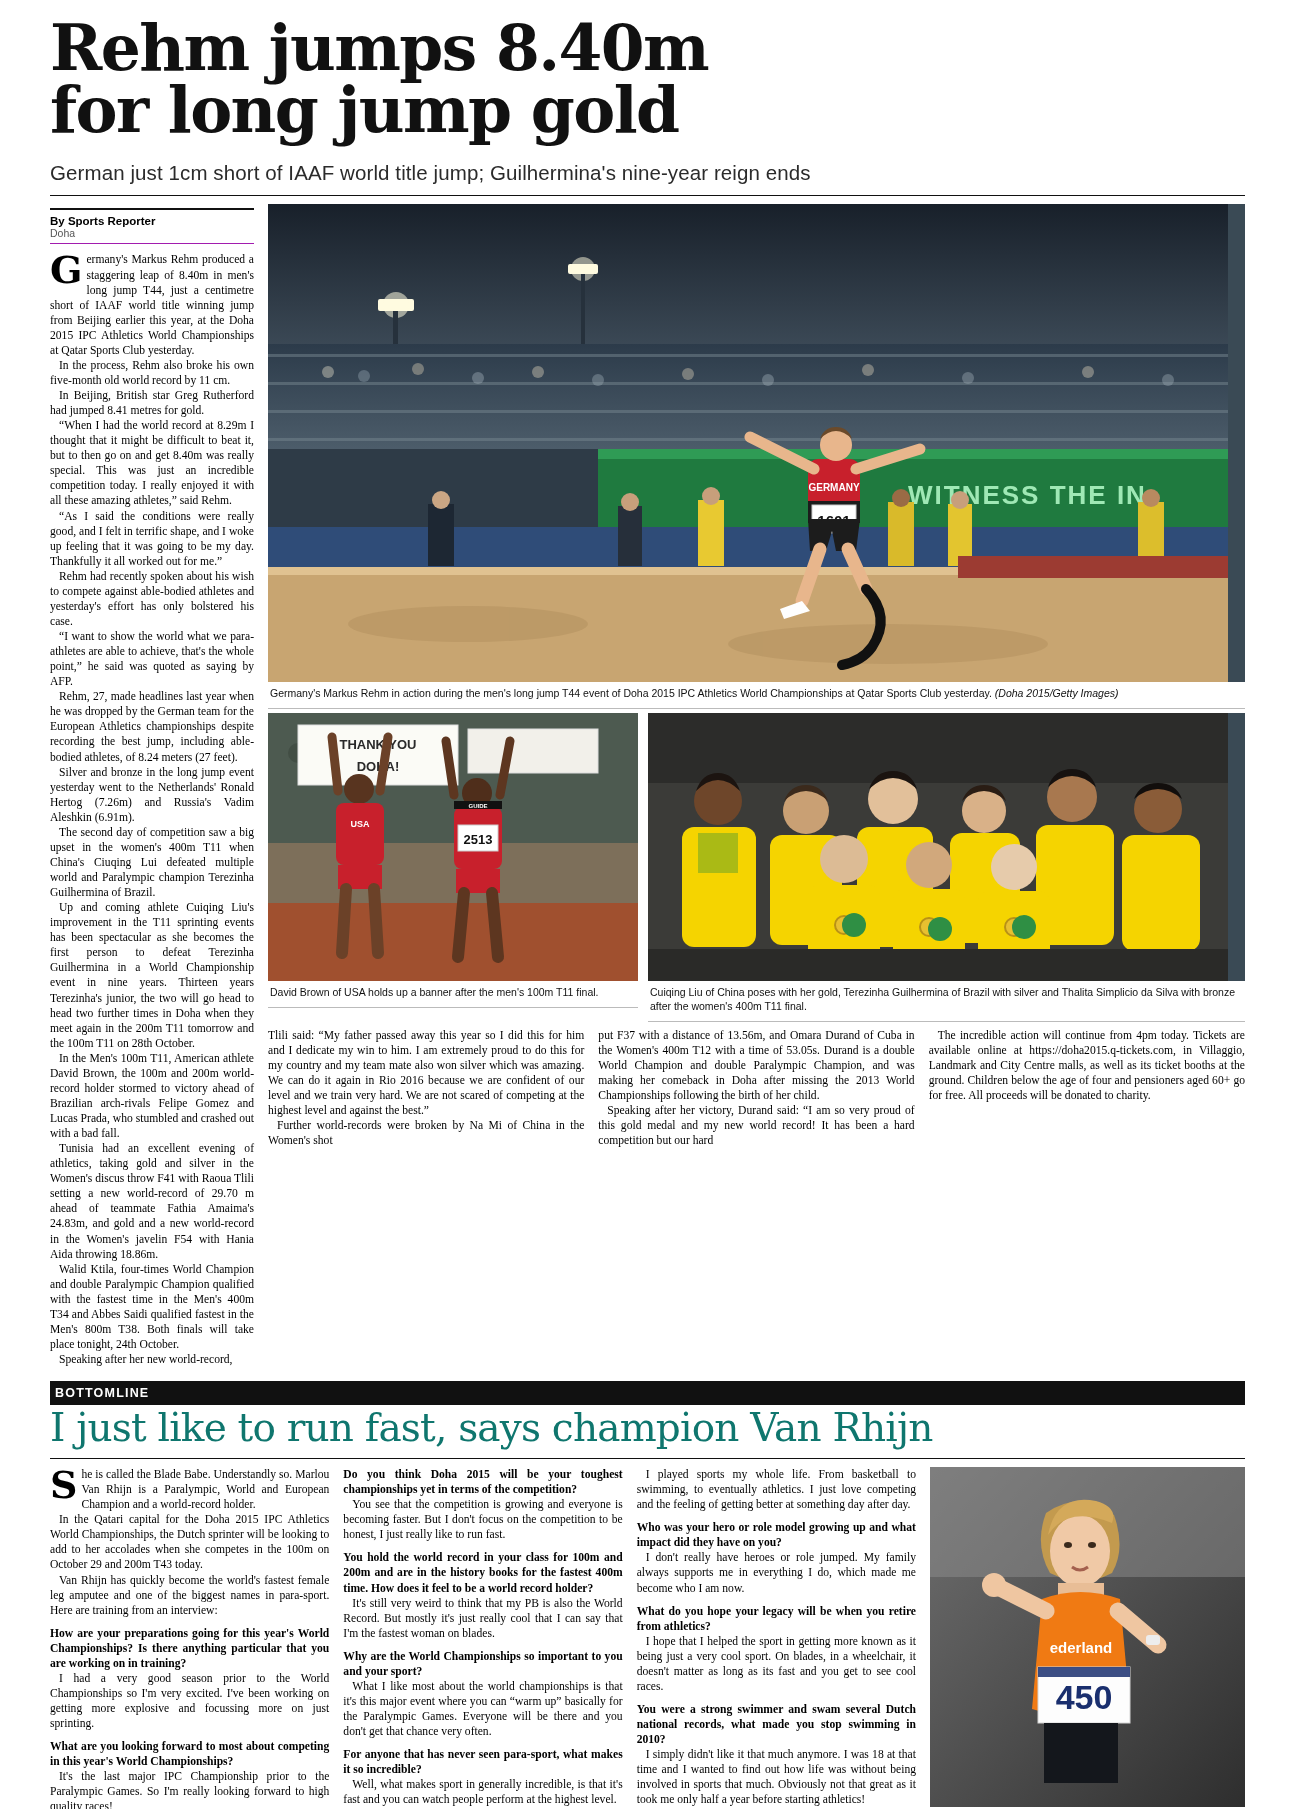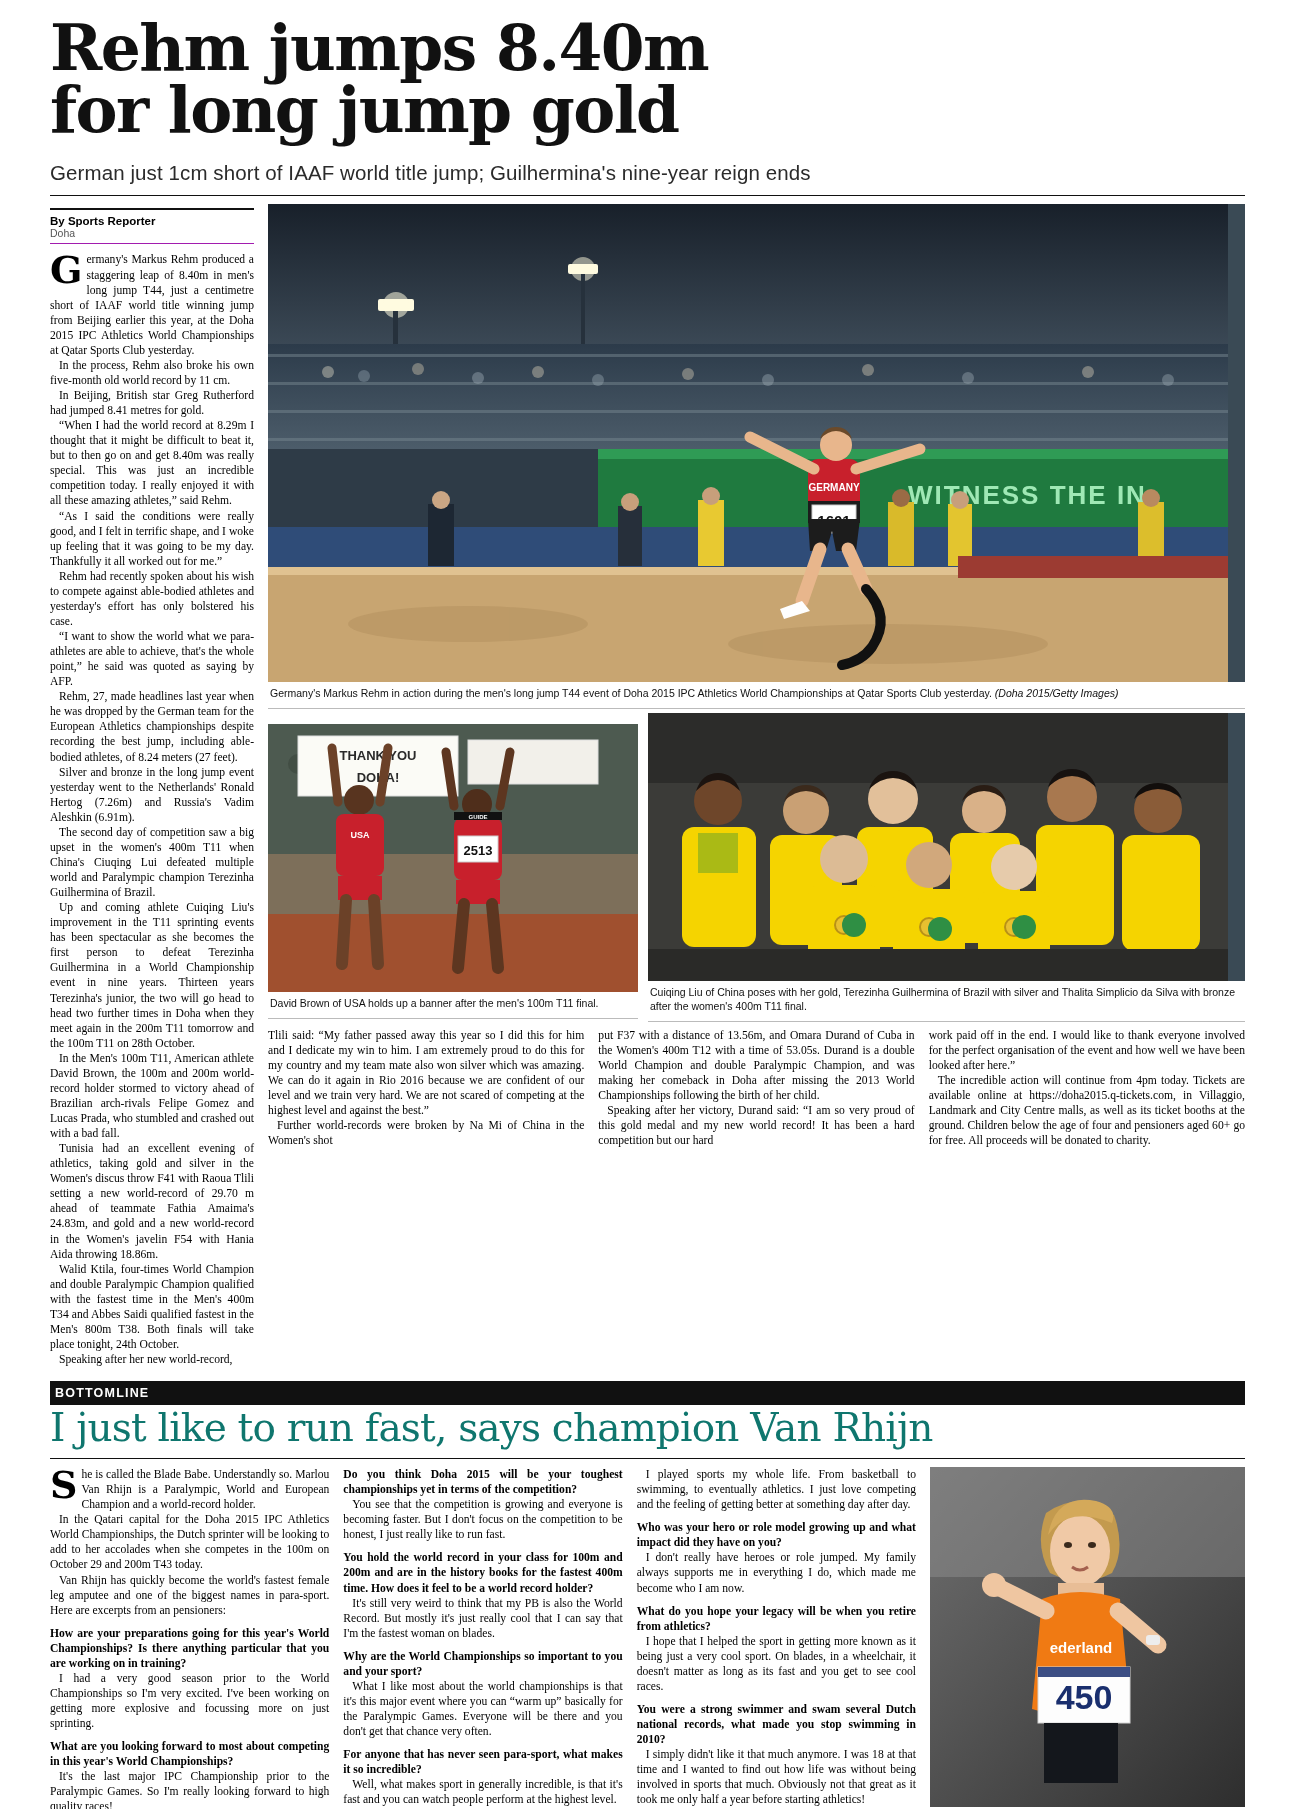--- a/index.html
+++ b/index.html
@@ -326,21 +326,21 @@
             <path d="M-6 182 l-22 8 l4 10 l26 -8z" fill="#fefefe"></path>
           </g>
         </svg>
       </div>
       <div class="caption">
         <span>Germany's Markus Rehm in action during the men's long jump T44 event of Doha 2015 IPC Athletics World Championships at Qatar Sports Club yesterday.</span>
         <span class="ital">(Doha 2015/Getty Images)</span>
       </div>
 
       <div class="photo-row">
-        <div style="flex:0 0 370px;margin-top:11px;">
+        <div style="flex:0 0 370px;">
           <div class="photo" style="height:268px;">
             <svg width="370" height="268" viewBox="0 0 370 268" preserveAspectRatio="none">
               <rect x="0" y="0" width="370" height="130" fill="#4d5a50"></rect>
               <rect x="0" y="130" width="370" height="60" fill="#7d6f5a"></rect>
               <rect x="0" y="190" width="370" height="78" fill="#a0502f"></rect>
               <g opacity="0.35" fill="#2e3830">
                 <circle cx="30" cy="40" r="10"></circle>
                   <circle cx="80" cy="34" r="10"></circle>
                   <circle cx="130" cy="44" r="10"></circle>
                 <circle cx="250" cy="38" r="10"></circle>
@@ -453,39 +453,38 @@
       <div class="cols3">
         <div class="body-text">
           <p class="first">Tlili said: “My father passed away this year so I did this for him and I dedicate my win to him. I am extremely proud to do this for my country and my team mate also won silver which was amazing. We can do it again in Rio 2016 because we are confident of our level and we train very hard. We are not scared of competing at the highest level and against the best.”</p>
           <p>Further world-records were broken by Na Mi of China in the Women's shot</p>
         </div>
         <div class="body-text">
           <p class="first">put F37 with a distance of 13.56m, and Omara Durand of Cuba in the Women's 400m T12 with a time of 53.05s. Durand is a double World Champion and double Paralympic Champion, and was making her comeback in Doha after missing the 2013 World Championships following the birth of her child.</p>
           <p>Speaking after her victory, Durand said: “I am so very proud of this gold medal and my new world record! It has been a hard competition but our hard</p>
         </div>
         <div class="body-text">
-          <p class="first">work paid off in the end. I would like to thank everyone involved for the perfect organisation of the event and how well we have been looked after here.”</p>
           <p>The incredible action will continue from 4pm today. Tickets are available online at https://doha2015.q-tickets.com, in Villaggio, Landmark and City Centre malls, as well as its ticket booths at the ground. Children below the age of four and pensioners aged 60+ go for free. All proceeds will be donated to charity.</p>
         </div>
       </div>
 
     </div>
   </div>
 
   <div class="bottomline-bar">BOTTOMLINE</div>
   <div class="bl-headline">I just like to run fast, says champion Van Rhijn</div>
   <div class="bl-rule"></div>
 
   <div class="bl-grid">
 
     <div class="bl-col">
       <div class="body-text">
         <p class="first dropcap">She is called the Blade Babe. Understandly so. Marlou Van Rhijn is a Paralympic, World and European Champion and a world-record holder.</p>
         <p>In the Qatari capital for the Doha 2015 IPC Athletics World Championships, the Dutch sprinter will be looking to add to her accolades when she competes in the 100m on October 29 and 200m T43 today.</p>
-        <p>Van Rhijn has quickly become the world's fastest female leg amputee and one of the biggest names in para-sport. Here are excerpts from an pensioners:</p>
+        <p>Van Rhijn has quickly become the world's fastest female leg amputee and one of the biggest names in para-sport. Here are training from an interview:</p>
       </div>
       <div class="q">How are your preparations going for this year's World Championships? Is there anything particular that you are working on in training?</div>
       <div class="a">I had a very good season prior to the World Championships so I'm very excited. I've been working on getting more explosive and focussing more on just sprinting.</div>
       <div class="q">What are you looking forward to most about competing in this year's World Championships?</div>
       <div class="a">It's the last major IPC Championship prior to the Paralympic Games. So I'm really looking forward to high quality races!</div>
 
     </div>
 
     <div class="bl-col">
       <div class="q" style="margin-top:0;">Do you think Doha 2015 will be your toughest championships yet in terms of the competition?</div>

